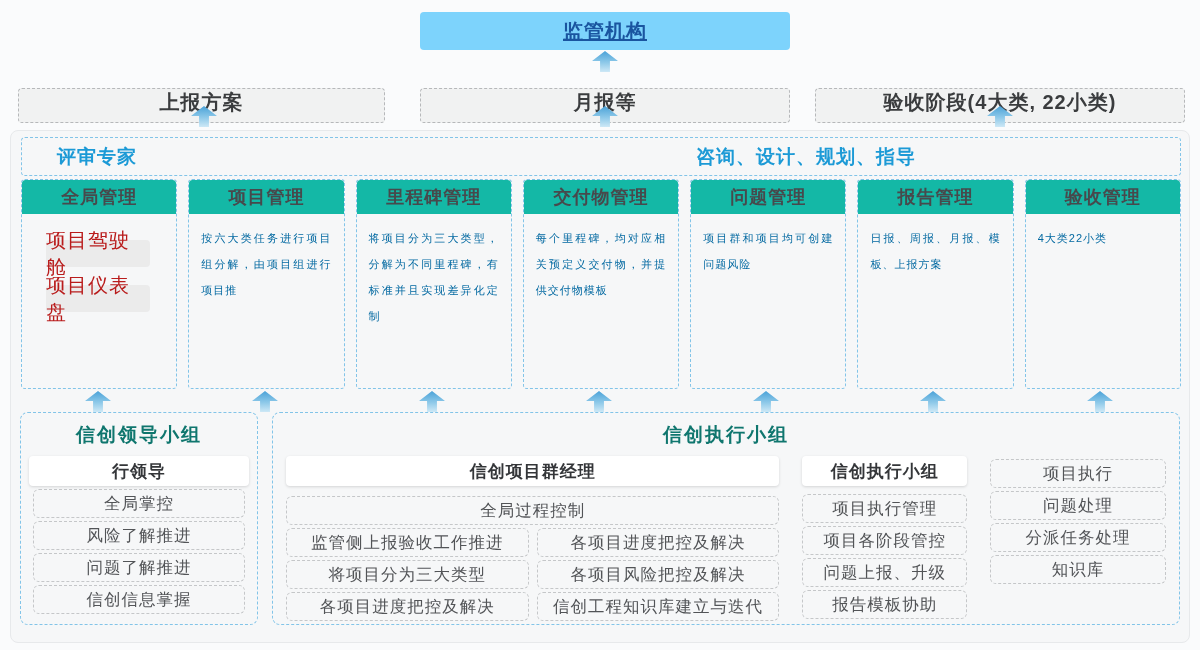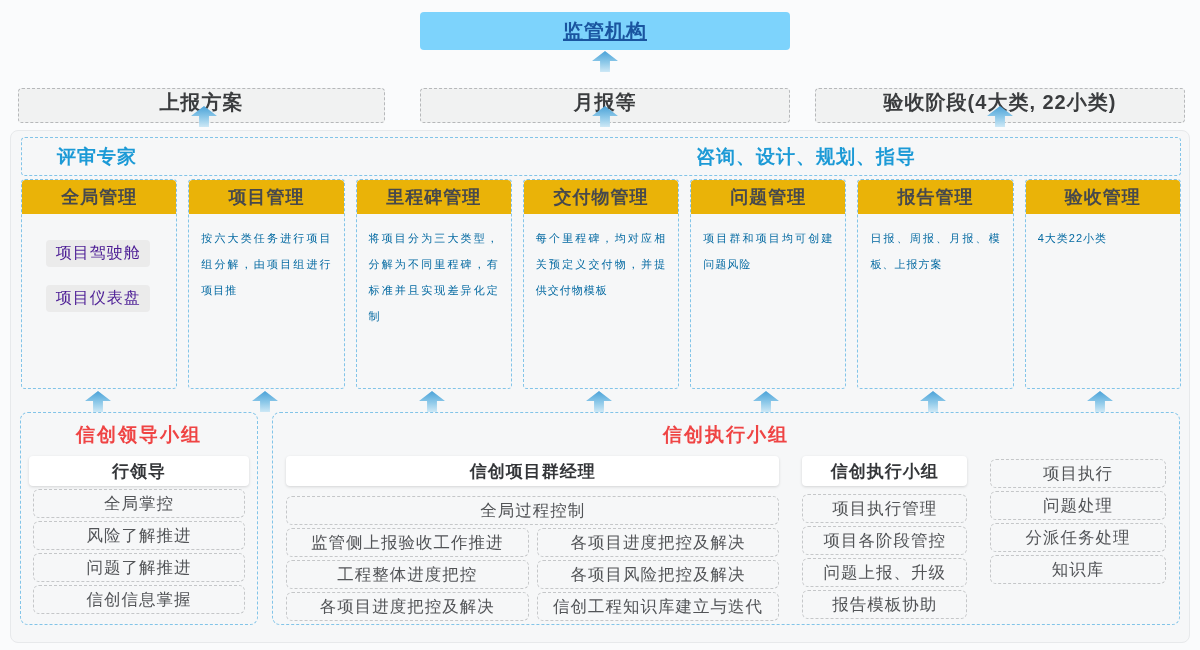--- a/index.html
+++ b/index.html
@@ -47,42 +47,42 @@
   
   .columns{
     position:absolute;left:10px;top:48px;width:1160px;height:210px;
     display:flex;gap:11px;
   }
   .col{
     flex:1;border:1px dashed #82c4e8;border-radius:4px;
     background:transparent;overflow:hidden;
   }
   .col-h{
-    height:34px;background:#eab308;border-radius:3px 3px 0 0;
+    height:34px;background:#14b8a6;border-radius:3px 3px 0 0;
     display:flex;align-items:center;justify-content:center;
     font-size:18px;font-weight:bold;color:#47494c;letter-spacing:1px;
   }
   .col-b{padding:11px 12px 0 12px;}
   .col-b p{
     margin:0 0 9px 0;font-size:11px;line-height:26px;color:#0369a1;
     text-align:justify;text-justify:inter-character;letter-spacing:1px;
   }
   .gray-item{
     margin:15px 14px 0 12px;height:27px;background:#ebebeb;border-radius:4px;
     display:flex;align-items:center;justify-content:center;
-    font-size:16px;color:#4c1d95;letter-spacing:1px;
+    font-size:20px;color:#b91c1c;letter-spacing:1px;
   }
   
   .group{
     position:absolute;top:412px;height:213px;
     border:1px dashed #82c4e8;border-radius:8px;box-sizing:border-box;
   }
   .g-title{
     margin-top:8px;height:28px;display:flex;align-items:center;justify-content:center;
-    font-size:19px;font-weight:bold;color:#ef4444;letter-spacing:2px;
+    font-size:19px;font-weight:bold;color:#0f766e;letter-spacing:2px;
   }
   .role{
     margin:7px 8px 0 8px;height:30px;background:#ffffff;border-radius:4px;
     box-shadow:0 1px 3px rgba(0,0,0,0.14);
     display:flex;align-items:center;justify-content:center;
     font-size:17px;font-weight:bold;color:#343639;letter-spacing:1px;
   }
   .b-item{
     height:27px;border:1px dashed #c5c7c9;border-radius:6px;
     display:flex;align-items:center;justify-content:center;
@@ -201,21 +201,21 @@
 <div class="group exec">
   <div class="g-title">信创执行小组</div>
   <div class="exec-cols">
 
     <div class="exec-col w-pgm">
       <div class="role">信创项目群经理</div>
       <div class="pgm-grid">
         <div class="b-item span-2">全局过程控制</div>
         <div class="b-item">监管侧上报验收工作推进</div>
         <div class="b-item">各项目进度把控及解决</div>
-        <div class="b-item">工程整体进度把控</div>
+        <div class="b-item">将项目分为三大类型</div>
         <div class="b-item">各项目风险把控及解决</div>
         <div class="b-item">各项目进度把控及解决</div>
         <div class="b-item">信创工程知识库建立与迭代</div>
       </div>
     </div>
 
     <div class="exec-col w-pm">
       <div class="role">信创执行小组</div>
       <div class="b-item">项目执行管理</div>
       <div class="b-item">项目各阶段管控</div>

